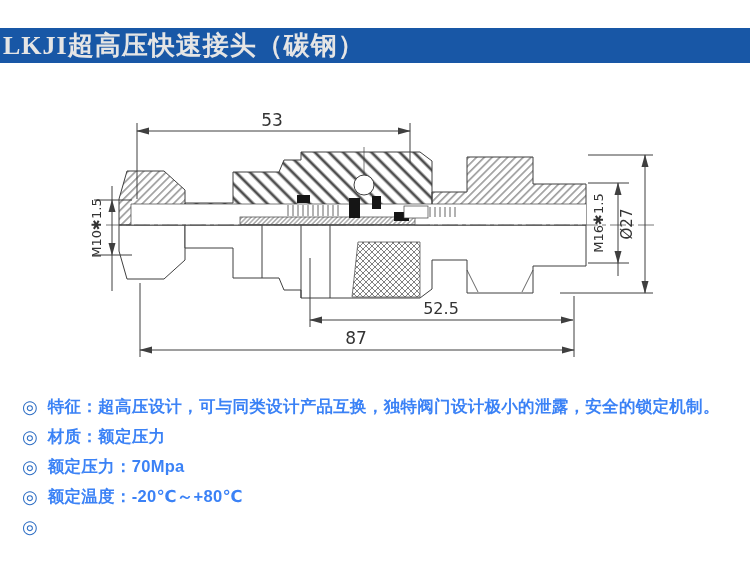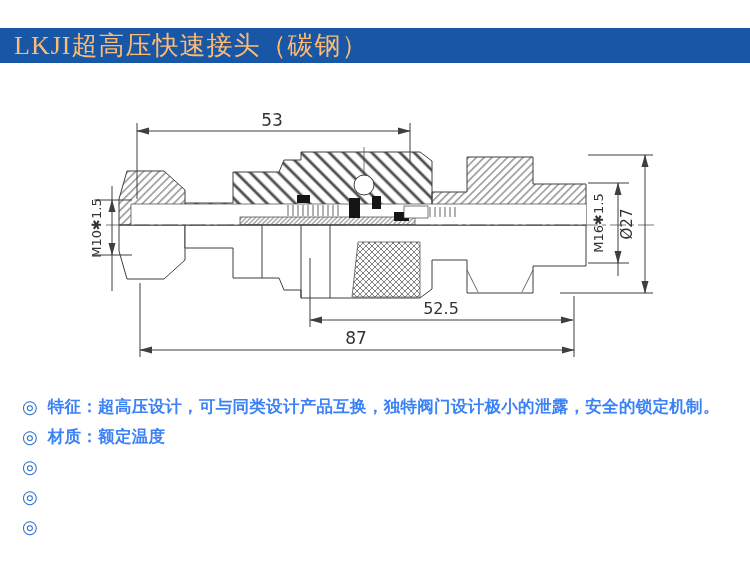--- a/index.html
+++ b/index.html
@@ -7,22 +7,22 @@
     position:relative;width:750px;height:567px;background:#ffffff;
     font-family:"Liberation Sans","DejaVu Sans",sans-serif;
     border-radius:10px;overflow:hidden;box-sizing:border-box;
   }
   
   #titlebar{
     position:absolute;left:0;top:28px;width:750px;height:35px;
     background:#1857a6;display:flex;align-items:center;
   }
   #titlebar .title{
-    color:#fdba74;font-family:"Liberation Serif","DejaVu Serif",serif;
-    font-size:26px;font-weight:400;letter-spacing:1px;padding-left:14px;
+    color:#e5e5e5;font-family:"Liberation Serif","DejaVu Serif",serif;
+    font-size:26px;font-weight:700;letter-spacing:1px;padding-left:3px;
     white-space:nowrap;line-height:35px;
   }
   
   #drawing{position:absolute;left:0;top:90px;}
   #drawing text{font-family:"DejaVu Sans","Liberation Sans",sans-serif;fill:#333;}
   
   #features{position:absolute;left:22px;top:392px;width:715px;}
   .feat-row{display:flex;align-items:center;height:30px;}
   .feat-bullet{
     color:#2f6fc5;font-size:18px;line-height:1;margin-right:10px;flex:0 0 auto;
@@ -156,26 +156,28 @@
     </g>
   </svg>
 
   <div id="features">
     <div class="feat-row">
       <span class="feat-bullet">◎</span>
       <span class="feat-text">特征：超高压设计，可与同类设计产品互换，独特阀门设计极小的泄露，安全的锁定机制。</span>
     </div>
     <div class="feat-row">
       <span class="feat-bullet">◎</span>
-      <span class="feat-text">材质：额定温度</span>
+      <span class="feat-text">材质：额定压力</span>
     </div>
     <div class="feat-row">
       <span class="feat-bullet">◎</span>
+      <span class="feat-text">额定压力：70Mpa</span>
     </div>
     <div class="feat-row">
       <span class="feat-bullet">◎</span>
+      <span class="feat-text">额定温度：-20℃～+80℃</span>
     </div>
     <div class="feat-row">
       <span class="feat-bullet">◎</span>
     </div>
   </div>
 
 </div>
 
 </body></html>

